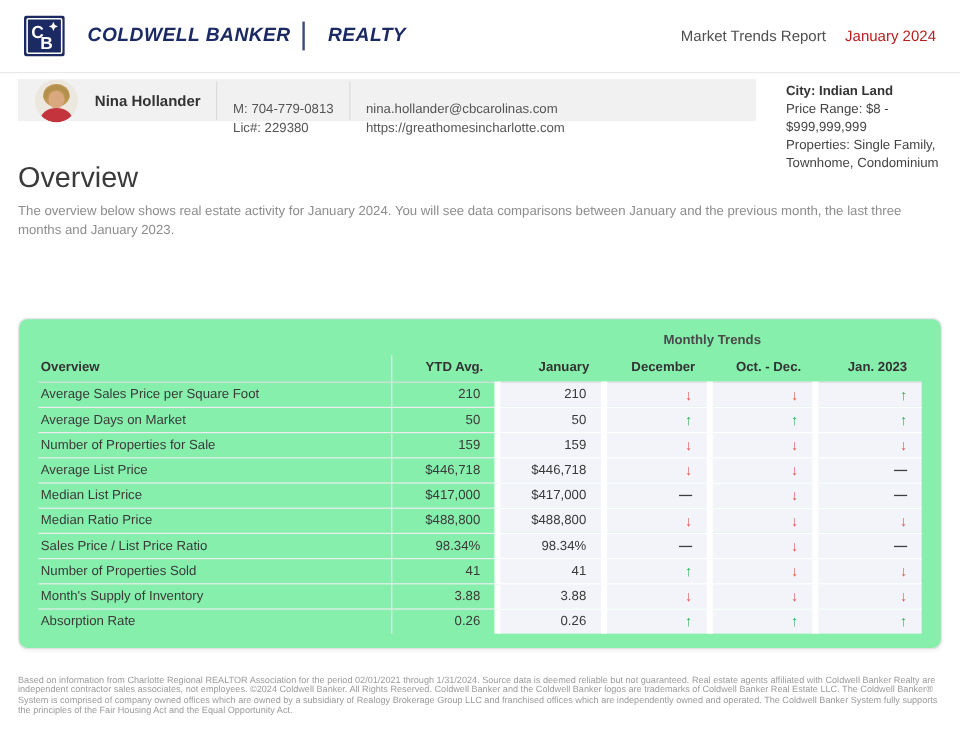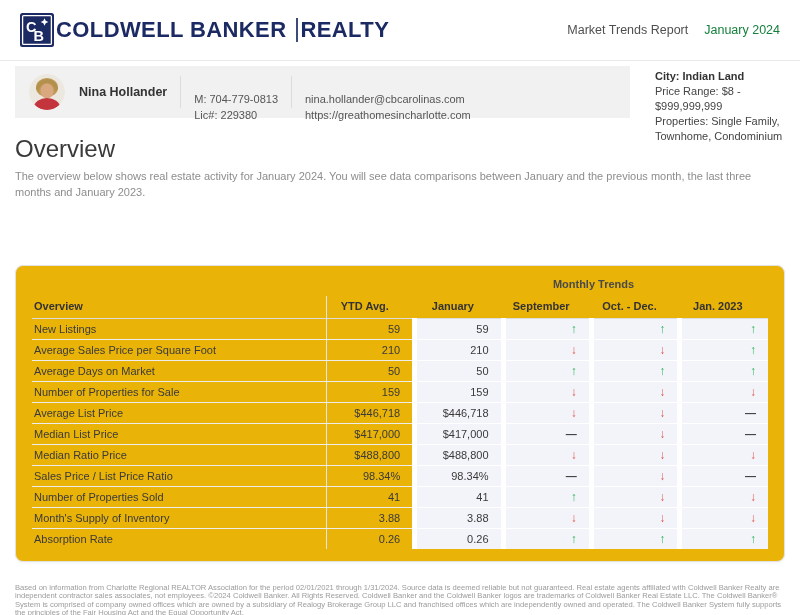--- a/index.html
+++ b/index.html
@@ -8,63 +8,63 @@
 
   
   .top-header {
     height: 61px; padding: 0 20px 0 20px;
     display: flex; align-items: center; justify-content: space-between;
     border-bottom: 1px solid #e9e9e9;
   }
   .brand { display: flex; align-items: center; }
   .brand svg { display: block; }
   .brand-name, .brand-division {
-    font-weight: bold; font-size: 22px; letter-spacing: 0.4px;
-    color: var(--navy); margin-left: 2px; white-space: nowrap;
+    font-weight: bold; font-size: 16px; letter-spacing: 0.4px;
+    color: var(--navy); margin-left: 19px; white-space: nowrap; font-style: italic;
   }
   .brand-sep { width: 2px; height: 24px; background: var(--navy); margin-left: 10px; opacity: .85; }
   .report-meta { display: flex; align-items: center; font-size: 12.5px; margin-left: 48px; }
   .report-title { color: #4f4f4f; margin-right: 16px; }
-  .report-period { color: #15803d; }
+  .report-period { color: #b91c1c; }
 
   
   .agent-section { position: relative; margin: 5px 15px 0 15px; height: 52px; }
   .agent-bar {
-    width: 615px; height: 52px; background: #f1f1f2;
+    width: 615px; height: 35px; background: #f1f1f2;
     display: flex; align-items: center; padding-left: 14px;
   }
   .avatar { width: 36px; height: 36px; border-radius: 50%; overflow: hidden; flex: 0 0 36px; }
   .agent-name { font-size: 12.5px; font-weight: bold; color: #333; margin-left: 14px; white-space: nowrap; }
   .v-sep { width: 1px; height: 32px; background: #dcdcdc; margin: 0 13px; }
   .contact-col { font-size: 11px; color: #555; line-height: 16px; white-space: nowrap; margin-top: 30px; }
   .filters {
     position: absolute; left: 640px; top: 3px; width: 133px;
     font-size: 11px; line-height: 15px; color: #444;
   }
   .filters .city { font-weight: bold; color: #333; }
 
   
   .overview-section { margin: 18px 15px 0 15px; }
   .overview-title { font-size: 24px; font-weight: 400; color: #3a3a3a; line-height: 26px; }
   .overview-desc { margin-top: 7px; font-size: 11px; color: #8d8d8d; line-height: 1.45; max-width: 770px; }
 
   
   .card {
     margin: 64px 15px 0 15px; width: 770px;
-    background: #eab308; border: 1px solid #e3e3e6; border-radius: 8px;
+    background: #86efac; border: 1px solid #e3e3e6; border-radius: 8px;
     box-shadow: 0 1px 3px rgba(0,0,0,.05);
     padding: 8px 16px 12px 16px;
   }
   table { width: 100%; border-collapse: collapse; table-layout: fixed; font-size: 11px; }
   col.c-label { width: 40%; }
   col.c-num { width: 12%; }
   .group-row th { padding: 4px 0 6px 0; font-weight: bold; color: #4a4a4a; font-size: 11px; }
   .group-label { position: relative; left: -42px; }
   thead th {
-    font-weight: bold; color: #333; 
+    font-weight: bold; color: #333; text-align: right;
     padding: 4px 12px 6px 0; border-bottom: 1px solid #dcdcdf;
   }
   thead th.label-h { text-align: left; padding-left: 2px; border-right: 1px solid #e6e6ea; }
   thead th.no-line { border-bottom: none; }
   tbody td {
     padding: 3px 12px 3px 0; color: #3a3a3a; text-align: right;
     border-bottom: 1px solid #ededef; height: 19px;
   }
   tbody td.label {
     text-align: left; padding-left: 2px; border-right: 1px solid #e6e6ea;
@@ -161,34 +161,26 @@
       <tr class="group-row">
         <th colspan="3" class="no-line"></th>
         <th colspan="3" class="no-line" style="text-align:center">
           <span class="group-label">Monthly Trends</span>
         </th>
       </tr>
       <tr id="col-header-row">
           <th class="label-h">Overview</th>
           <th>YTD Avg.</th>
           <th>January</th>
-          <th>September</th>
+          <th>December</th>
           <th>Oct. - Dec.</th>
           <th>Jan. 2023</th>
         </tr>
     </thead>
     <tbody id="table-body">
-        <tr>
-          <td class="label">New Listings</td>
-          <td>59</td>
-          <td class="hl">59</td>
-          <td class="hl"><span class="trend trend-up">↑</span></td>
-          <td class="hl"><span class="trend trend-up">↑</span></td>
-          <td class="hl"><span class="trend trend-up">↑</span></td>
-        </tr>
         <tr>
           <td class="label">Average Sales Price per Square Foot</td>
           <td>210</td>
           <td class="hl">210</td>
           <td class="hl"><span class="trend trend-down">↓</span></td>
           <td class="hl"><span class="trend trend-down">↓</span></td>
           <td class="hl"><span class="trend trend-up">↑</span></td>
         </tr>
         <tr>
           <td class="label">Average Days on Market</td>

